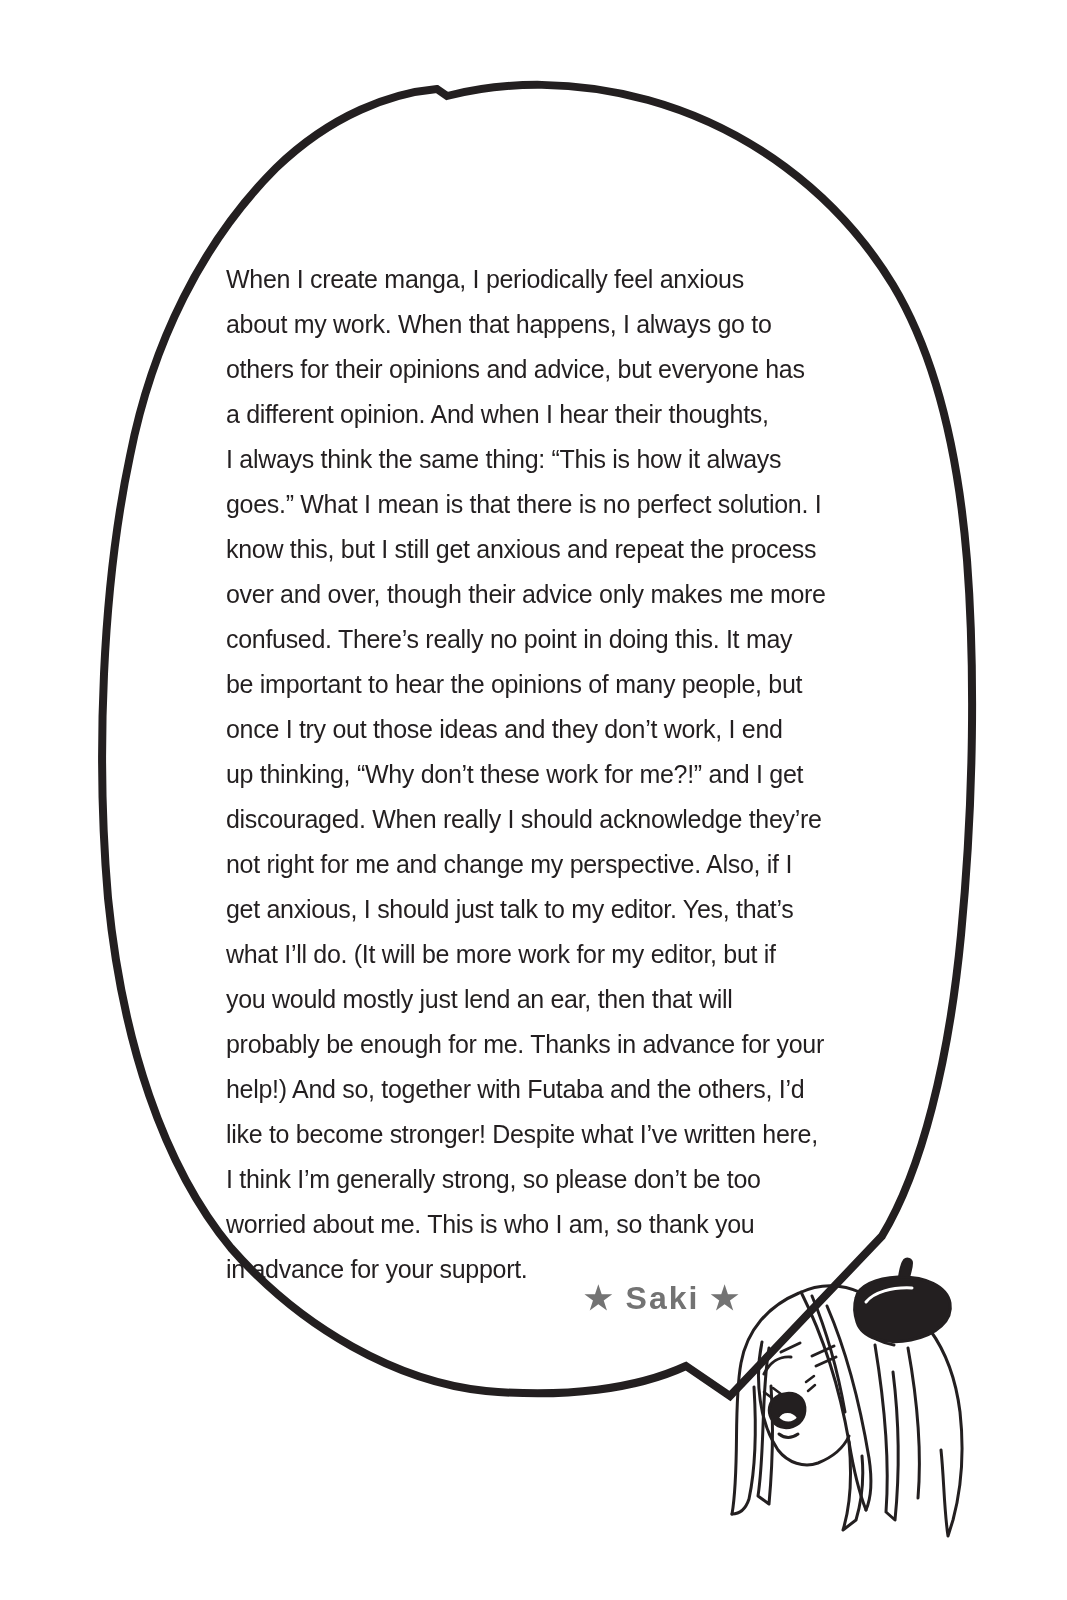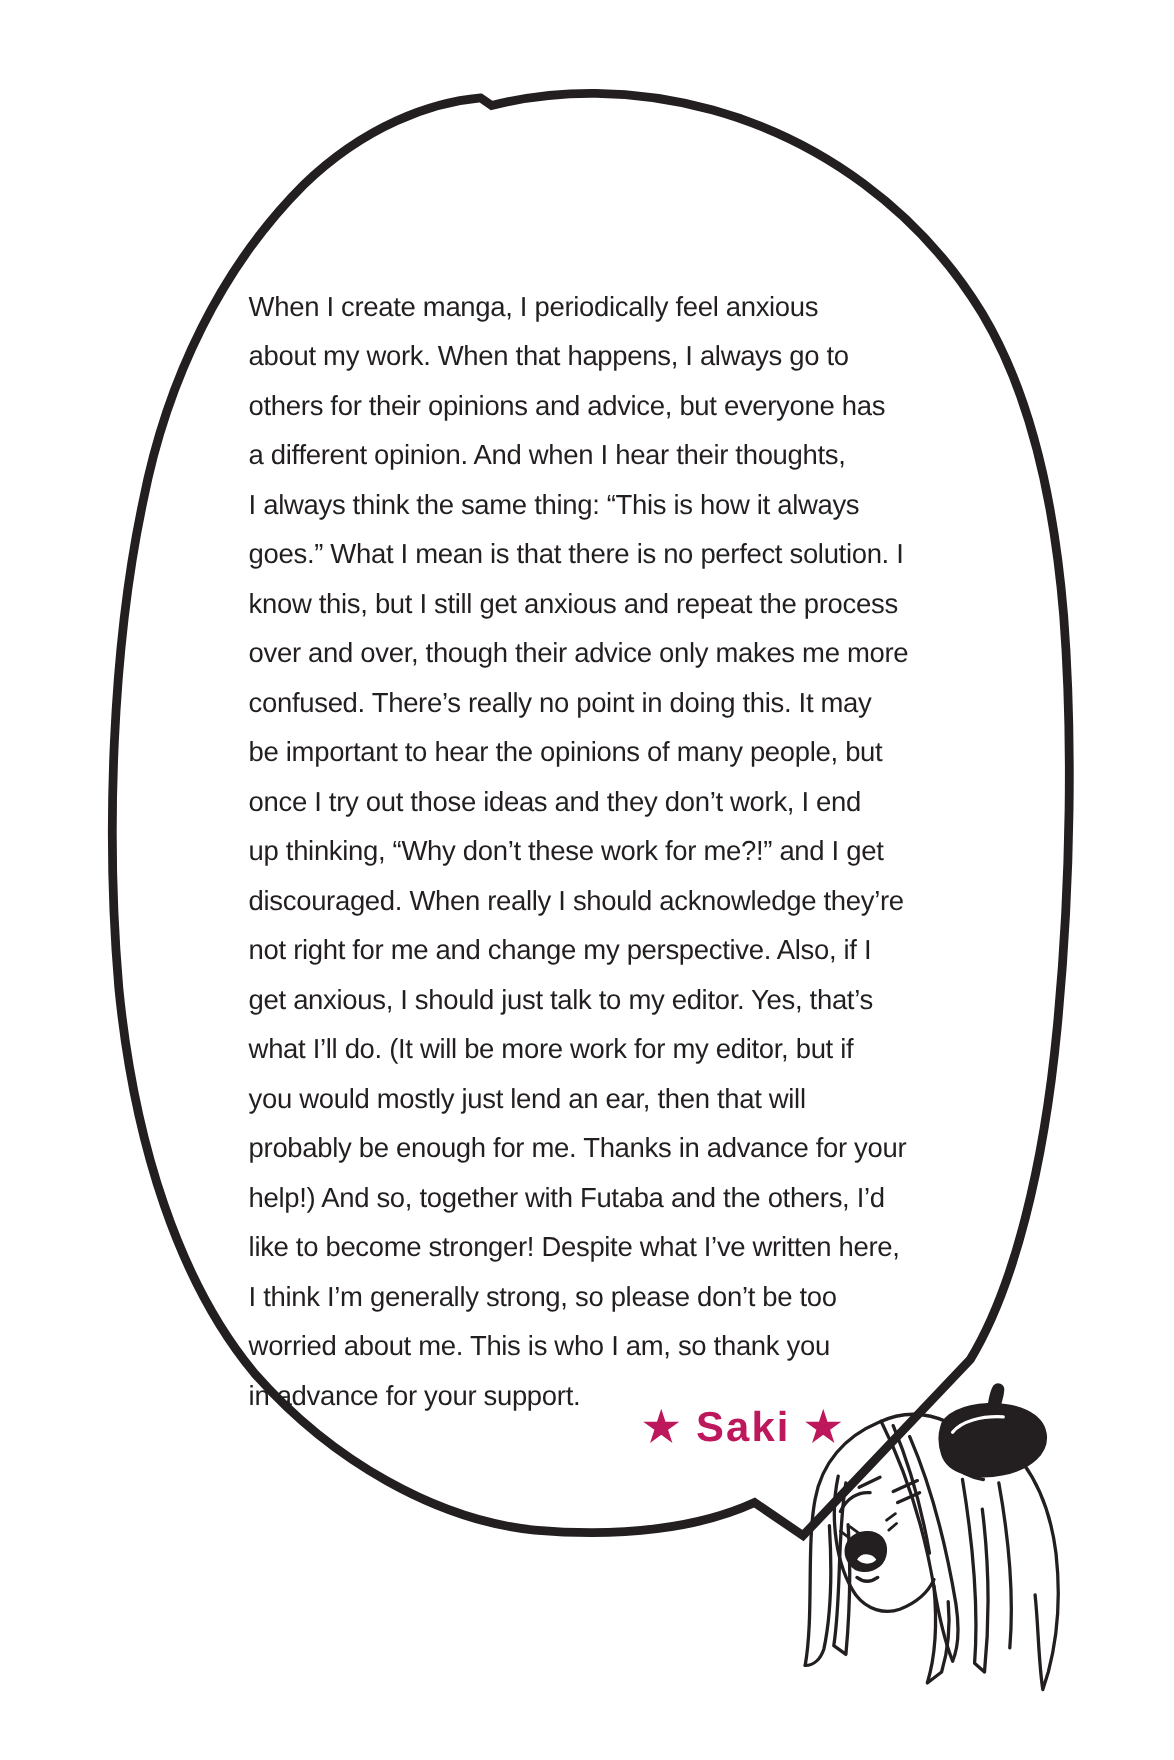--- a/index.html
+++ b/index.html
@@ -9,22 +9,22 @@
     font-family:"Liberation Sans", sans-serif;
   }
   .art { position:absolute; left:0; top:0; width:1067px; height:1600px; }
   .bubble-text {
     position:absolute; left:226px; top:234px; width:710px;
     font-size:25px; line-height:45px; letter-spacing:-0.3px;
     color:#231f20; white-space:pre;margin-top:23px;
   }
   .signature {
     position:absolute; left:584px; top:1280px;
-    font-size:38px; line-height:36px; letter-spacing:2px;
-    color:#be185d; font-weight:bold;
+    font-size:32px; line-height:36px; letter-spacing:2px;
+    color:#737373; font-weight:bold;
   }
 </style>
 </head>
 <body>
 
 <div class="page">
 
   <svg class="art" viewBox="0 0 1067 1600" xmlns="http://www.w3.org/2000/svg">
 
     <path d="M 447,96

